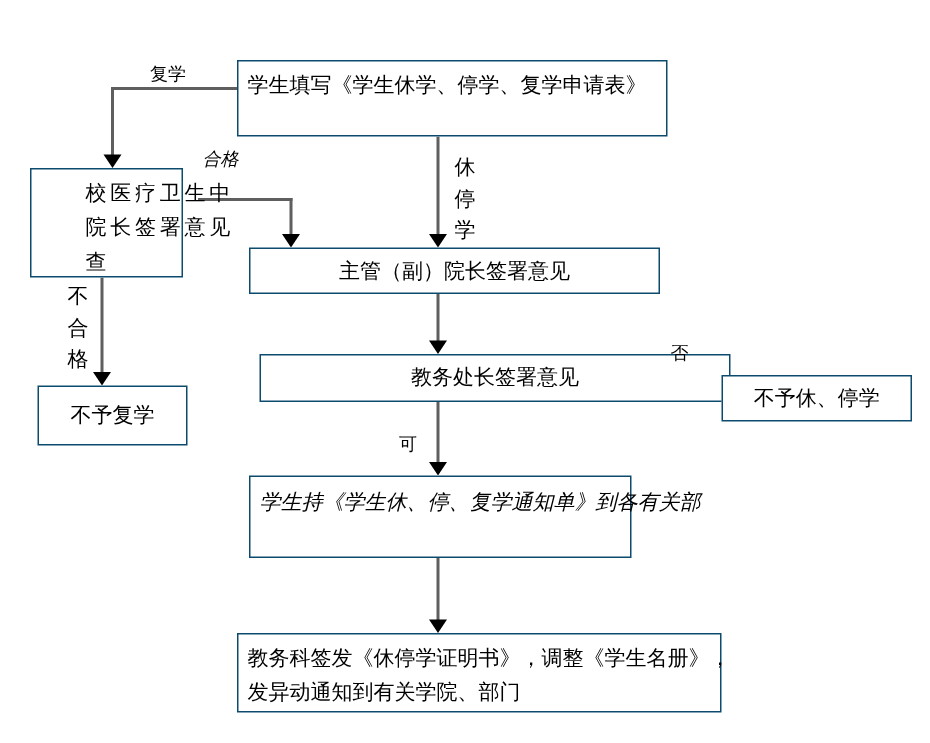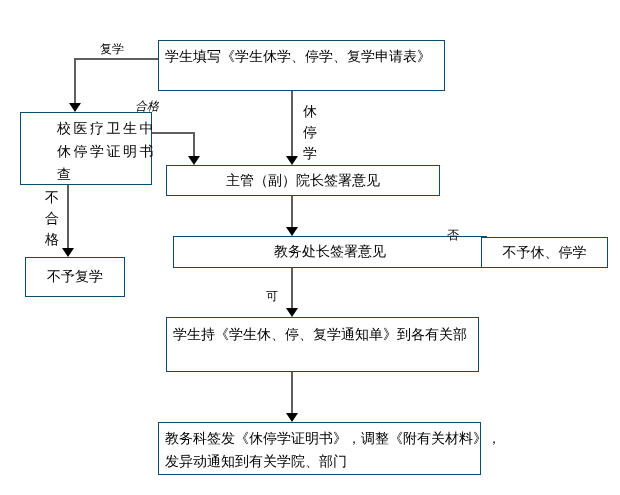--- a/index.html
+++ b/index.html
@@ -82,48 +82,48 @@
   <div class="line" style="left:291px; top:268px; width:2px; height:41px;"></div>
   <div class="ah-down" style="left:286px; top:308px;"></div>
 
   <div class="line" style="left:291px; top:372px; width:2px; height:42px;"></div>
   <div class="ah-down" style="left:286px; top:413px;"></div>
 
   <div class="box pad" style="left:158px; top:40px; width:287px; height:51px; line-height:22px;">
     <div class="bl">学生填写《学生休学、停学、复学申请表》</div>
   </div>
 
-  <div class="box pad" style="left:20px; top:112px; width:132px; height:73px; line-height:23px; letter-spacing:2.5px;padding-left:36px;">
+  <div class="box pad" style="left:20px; top:112px; width:102px; height:73px; line-height:23px; letter-spacing:2.5px;padding-left:36px;">
     <div class="bl">校医疗卫生中</div>
-    <div class="bl">休停学证明书</div>
+    <div class="bl">院长签署意见</div>
     <div class="bl">查</div>
   </div>
 
   <div class="box center" style="left:166px; top:165px; width:274px; height:31px;text-align:center;">
     <span class="bl">主管（副）院长签署意见</span>
   </div>
 
   <div class="box center" style="left:173px; top:236px; width:314px; height:32px;">
     <span class="bl">教务处长签署意见</span>
   </div>
 
-  <div class="box center" style="left:481px; top:237px; width:127px; height:31px;">
+  <div class="box center" style="left:481px; top:250px; width:127px; height:31px;">
     <span class="bl">不予休、停学</span>
   </div>
 
   <div class="box center" style="left:25px; top:257px; width:100px; height:40px;">
     <span class="bl">不予复学</span>
   </div>
 
-  <div class="box pad" style="left:166px; top:317px; width:313px; height:55px; line-height:24px;">
+  <div class="box pad" style="left:166px; top:317px; width:255px; height:55px; line-height:24px;font-style:italic;">
     <div class="bl">学生持《学生休、停、复学通知单》到各有关部</div>
   </div>
 
   <div class="box pad" style="left:158px; top:422px; width:323px; height:53px; line-height:23px;">
-    <div class="bl">教务科签发《休停学证明书》，调整《附有关材料》，</div>
+    <div class="bl">教务科签发《休停学证明书》，调整《学生名册》，</div>
     <div class="bl">发异动通知到有关学院、部门</div>
   </div>
 
   <div class="lbl" style="left:100px; top:41px;">复学</div>
   <div class="lbl" style="left:135px; top:98px;font-style:italic;">合格</div>
   <div class="vlbl" style="left:45px; top:187px;">不合格</div>
   <div class="vlbl" style="left:303px; top:101px;">休停学</div>
   <div class="lbl" style="left:447px; top:227px;">否</div>
   <div class="lbl" style="left:266px; top:288px;">可</div>
 

